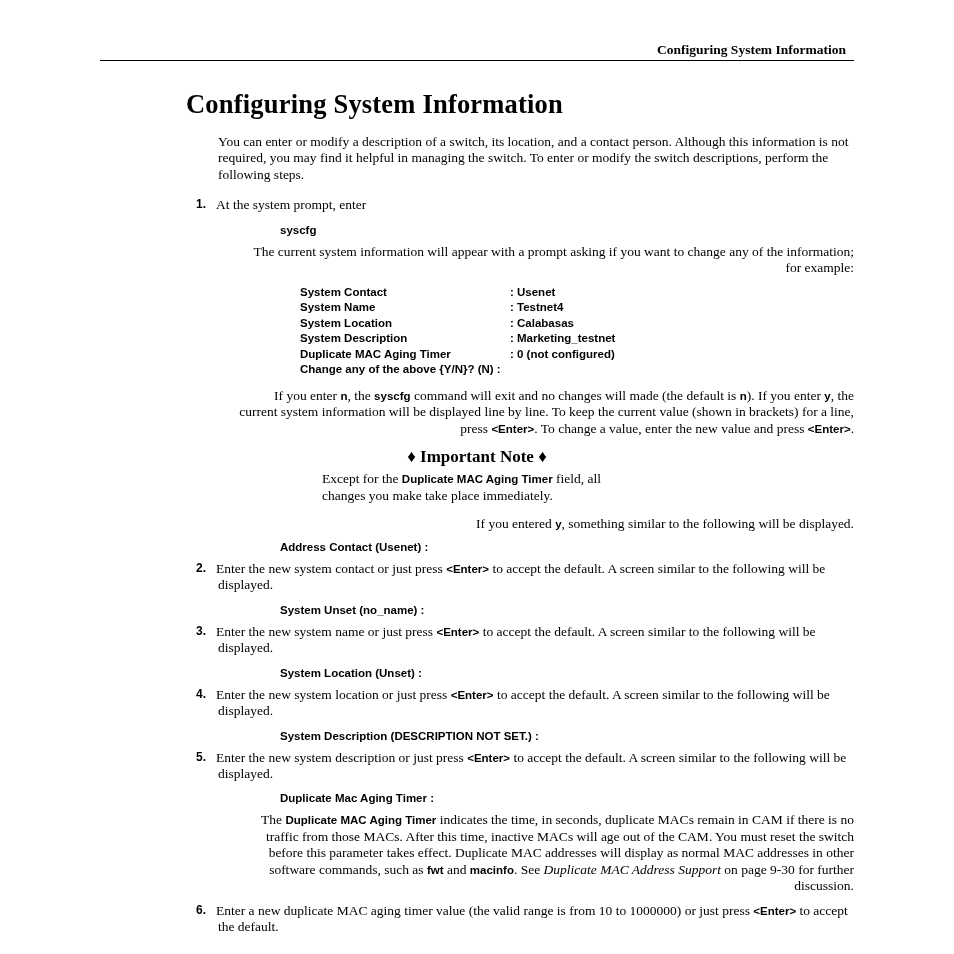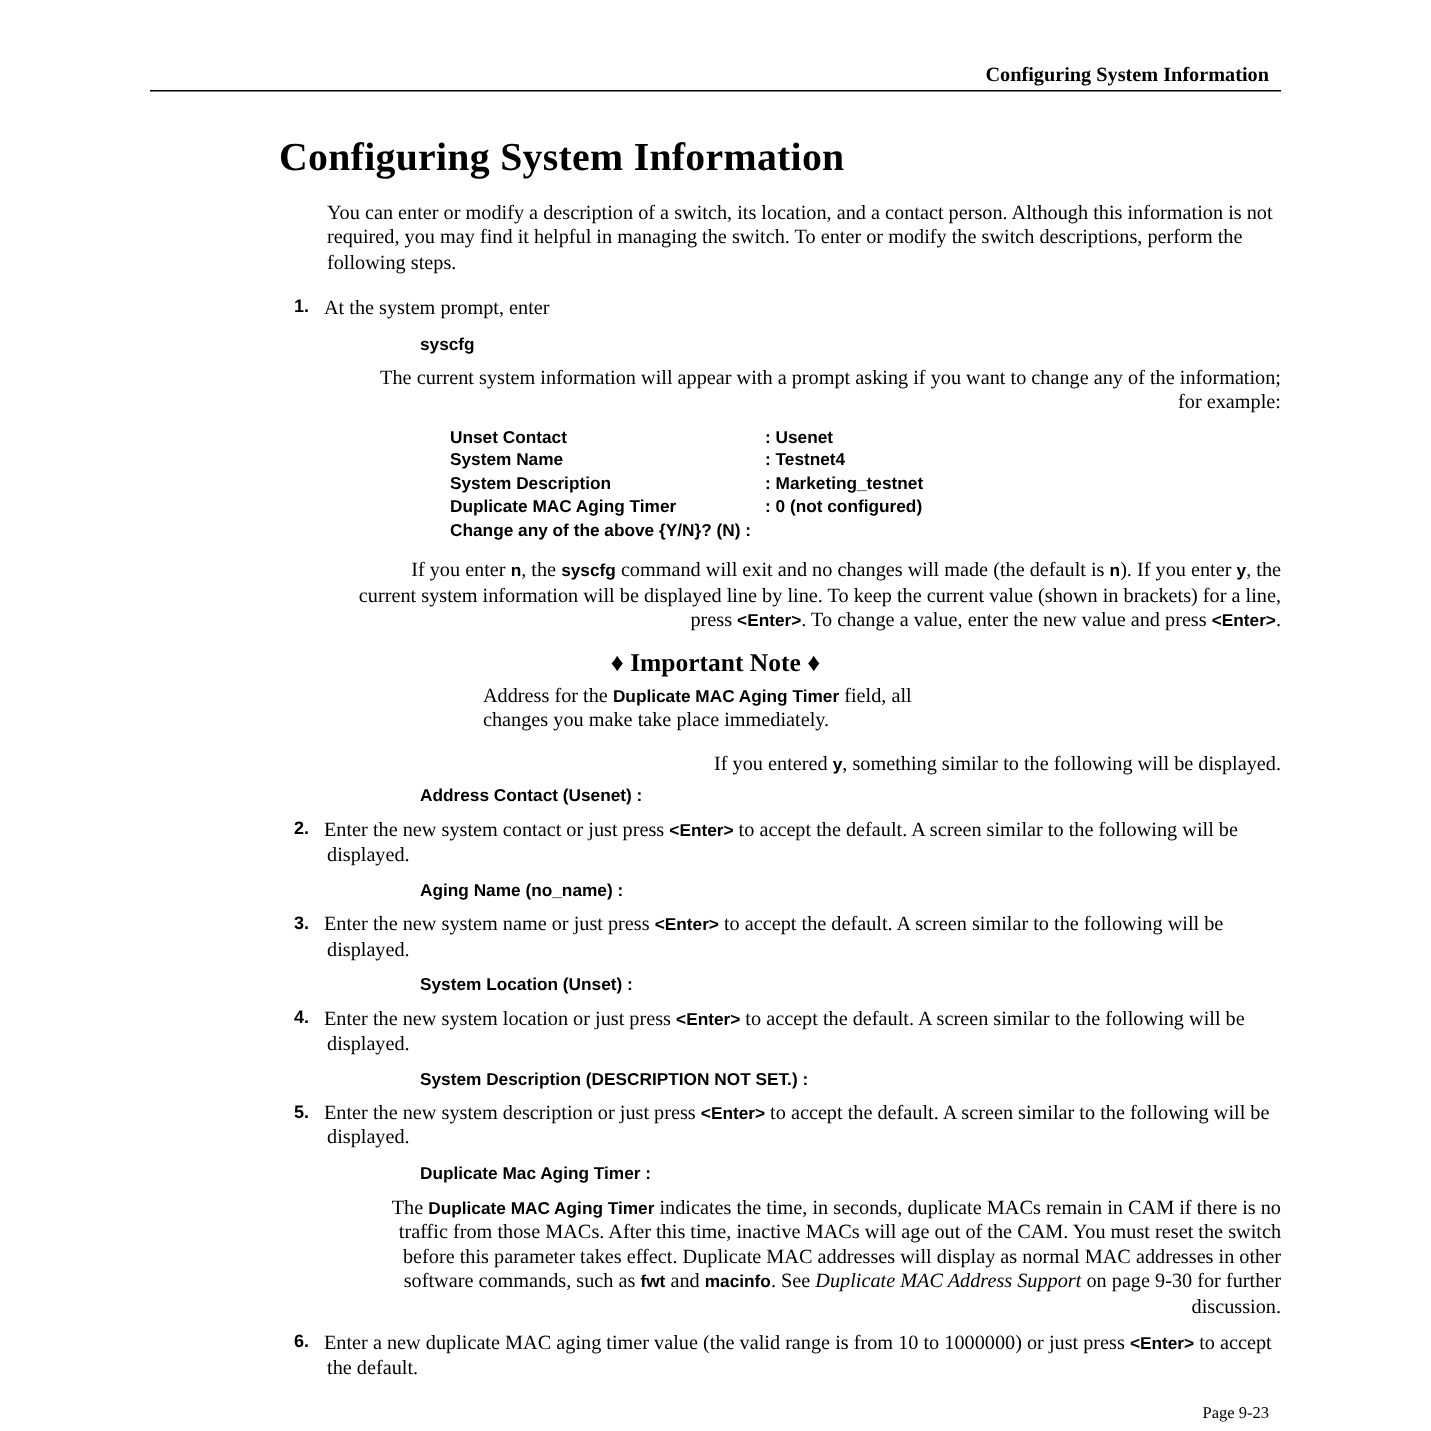--- a/index.html
+++ b/index.html
@@ -117,26 +117,30 @@
   <div class="intro">You can enter or modify a description of a switch, its location, and a contact person. Although this information is not required, you may find it helpful in managing the switch. To enter or modify the switch descriptions, perform the following steps.</div>
 
   <div class="step">
     <span class="step-num">1.</span><span class="step-body">At the system prompt, enter</span>
   </div>
   <div class="cmd-block">syscfg</div>
   <div class="para">The current system information will appear with a prompt asking if you want to change any of the information; for example:</div>
 
   <div class="sys-table">
     <div class="sys-row">
-        <span class="sys-label">Unset Contact</span>
+        <span class="sys-label">System Contact</span>
         <span class="sys-val">: Usenet</span>
       </div>
     <div class="sys-row">
         <span class="sys-label">System Name</span>
         <span class="sys-val">: Testnet4</span>
+      </div>
+    <div class="sys-row">
+        <span class="sys-label">System Location</span>
+        <span class="sys-val">: Calabasas</span>
       </div>
     <div class="sys-row">
         <span class="sys-label">System Description</span>
         <span class="sys-val">: Marketing_testnet</span>
       </div>
     <div class="sys-row">
         <span class="sys-label">Duplicate MAC Aging Timer</span>
         <span class="sys-val">: 0 (not configured)</span>
       </div>
     <div class="sys-row">
@@ -144,32 +148,32 @@
         <span class="sys-val"></span>
       </div>
   </div>
 
   <div class="para">
     <span>If you enter </span><span class="sans-b">n</span><span>, the </span><span class="sans-b">syscfg</span><span> command will exit and no changes will made (the default is </span><span class="sans-b">n</span><span>). If you enter </span><span class="sans-b">y</span><span>, the current system information will be displayed line by line. To keep the current value (shown in brackets) for a line, press </span><span class="sans-b">&lt;Enter&gt;</span><span>. To change a value, enter the new value and press </span><span class="sans-b">&lt;Enter&gt;</span><span>.</span>
   </div>
 
   <div class="note">♦ Important Note ♦</div>
   <div class="note-body">
-    <span>Address for the </span><span class="sans-b">Duplicate MAC Aging Timer</span><span> field, all changes you make take place immediately.</span>
+    <span>Except for the </span><span class="sans-b">Duplicate MAC Aging Timer</span><span> field, all changes you make take place immediately.</span>
   </div>
 
   <div class="para">
     <span>If you entered </span><span class="sans-b">y</span><span>, something similar to the following will be displayed.</span>
   </div>
   <div class="cmd-block">Address Contact (Usenet)  :</div>
 
   <div class="step">
     <span class="step-num">2.</span><span>Enter the new system contact or just press </span><span class="sans-b">&lt;Enter&gt;</span><span> to accept the default. A screen similar to the following will be displayed.</span>
   </div>
-  <div class="cmd-block">Aging Name (no_name)  :</div>
+  <div class="cmd-block">System Unset (no_name)  :</div>
 
   <div class="step">
     <span class="step-num">3.</span><span>Enter the new system name or just press </span><span class="sans-b">&lt;Enter&gt;</span><span> to accept the default. A screen similar to the following will be displayed.</span>
   </div>
   <div class="cmd-block">System Location (Unset)  :</div>
 
   <div class="step">
     <span class="step-num">4.</span><span>Enter the new system location or just press </span><span class="sans-b">&lt;Enter&gt;</span><span> to accept the default. A screen similar to the following will be displayed.</span>
   </div>
   <div class="cmd-block">System Description (DESCRIPTION NOT SET.) :</div>

